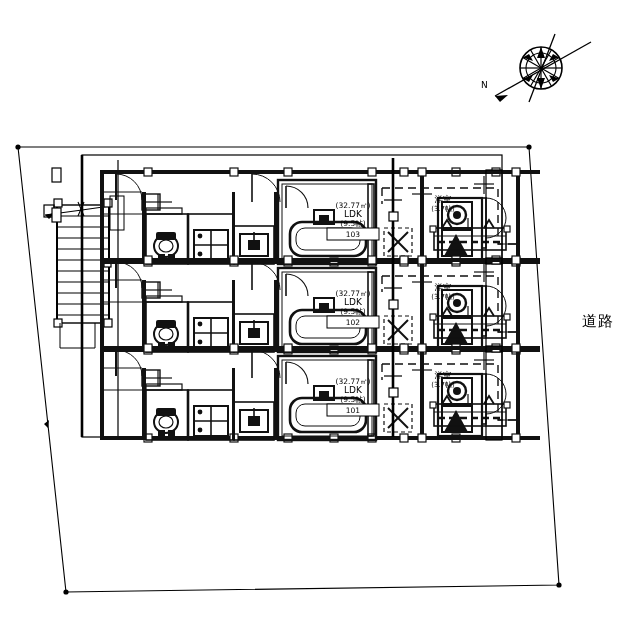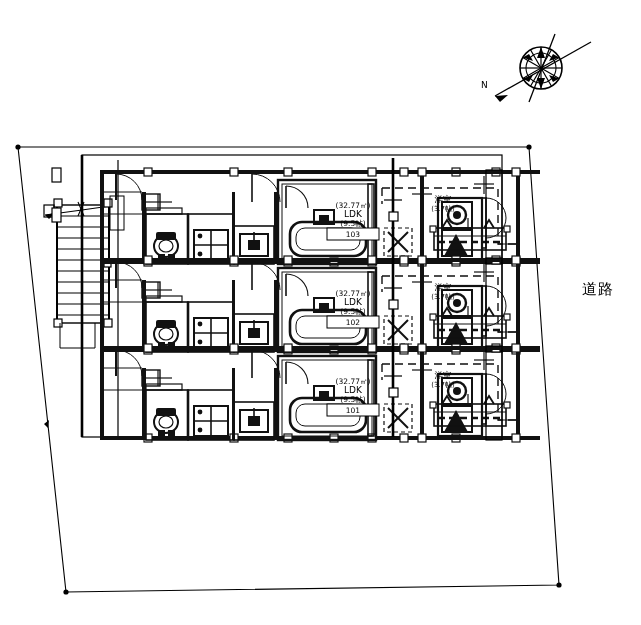--- a/index.html
+++ b/index.html
@@ -5,21 +5,21 @@
 <style>
   html,body{margin:0;padding:0;background:#ffffff;}
   body{
     font-family:"Liberation Sans","DejaVu Sans",sans-serif;
     width:641px;height:625px;overflow:hidden;position:relative;
   }
   #stage{position:relative;width:641px;height:625px;background:#fff;}
   #plan{position:absolute;left:0;top:0;}
   .lbl{position:absolute;white-space:nowrap;color:#000;}
   #road-label{
-    left:582px;top:280px;font-size:15px;letter-spacing:1px;
+    left:582px;top:312px;font-size:15px;letter-spacing:1px;
     font-family:"DejaVu Sans",sans-serif;
     text-align:right;
   }
   #compass-n{
     left:481px;top:80px;font-size:9px;
     font-family:"DejaVu Sans",sans-serif;
   }
 </style>
 </head>
 <body>

